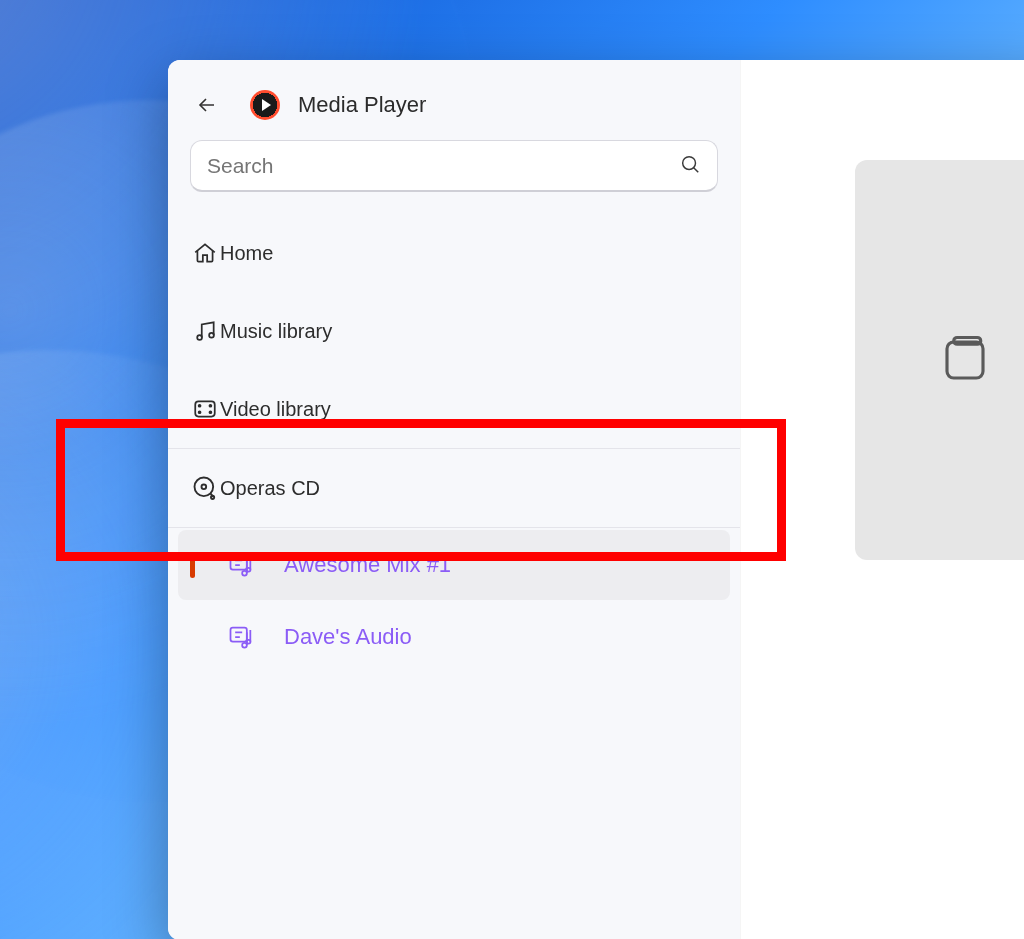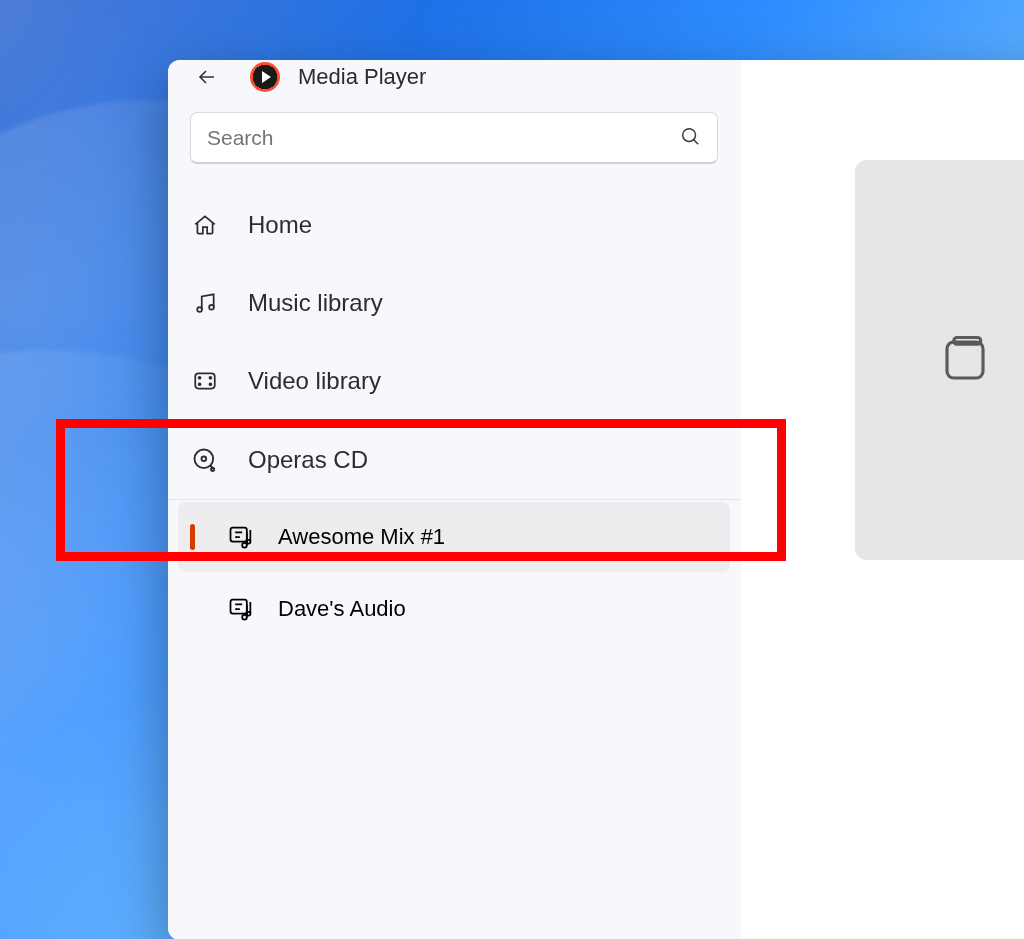--- a/index.html
+++ b/index.html
@@ -25,20 +25,21 @@
   background: #f7f8fb;
   border-radius: 12px;
   box-shadow: 0 20px 60px rgba(0,0,0,0.35);
   display: flex;
   overflow: hidden;
 }
 .sidebar {
   width: 572px; height: 100%;
   background: #f7f8fb;
   display: flex; flex-direction: column;
+  padding-top: 28px;
 }
 .content-pane {
   flex: 1; height: 100%; background: #ffffff;
   border-left: 1px solid rgba(0,0,0,0.04);
   display: flex; align-items: flex-start; justify-content: center;
   padding-top: 100px;
 }
 .placeholder-card {
   width: 220px; height: 400px;
   background: #e6e6e6;
@@ -76,54 +77,53 @@
   font-size: 22px; color:#2b2b2b; font-weight: 400;
 }
 
 
 .search-wrap { padding: 0 22px 22px 22px; }
 .search {
   width: 100%; height: 52px;
   background:#fff;
   border:1px solid #d8d8df;
   border-bottom:2px solid #cfcfd6;
-  border-radius: 7px;
+  border-radius: 12px;
   display:flex; align-items:center;
   padding: 0 16px;
 }
 .search input{
   flex:1; border:none; outline:none; background:transparent;
   font-size: 21px; color:#6e6e76;
 }
 .search-icon{ color:#3a3a3a; }
 
 
 .nav { display:flex; flex-direction:column; }
 .nav-item{
   display:flex; align-items:center;
   height: 78px;
   padding: 0 22px;
-  gap: 28px;
-  font-size: 24px;
+  font-size: 20px;
   color:#2d2d2d;
   cursor:pointer;
   position:relative;
 }
 .nav-item .icon{ width:30px; display:flex; justify-content:center; color:#2d2d2d;}
 .divider{ height:1px; background:#e4e4ea; margin:0; }
 .chev{ margin-left:auto; color:#4a4a50; }
 
 
 .sub-item{
   display:flex; align-items:center;
   height: 70px;
   padding: 0 22px 0 48px;
-  gap: 22px;
+  gap: 28px;
   font-size: 22px;
-  color:#000000;
+  color:#8b5cf6;
   border-radius: 8px;
   margin: 2px 10px;
   position:relative;
 }
 .sub-item .icon{ width:30px; display:flex; justify-content:center; }
 .sub-item.selected{
   background:#ededf0;
 }
 .sub-item.selected::before{
   content:""; position:absolute; left:12px; top:50%; transform:translateY(-50%);

